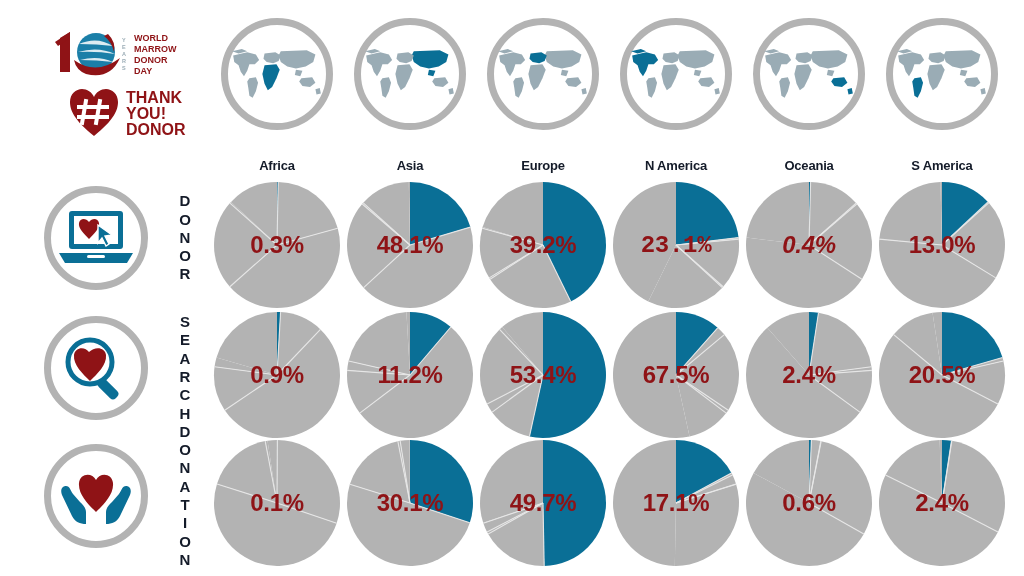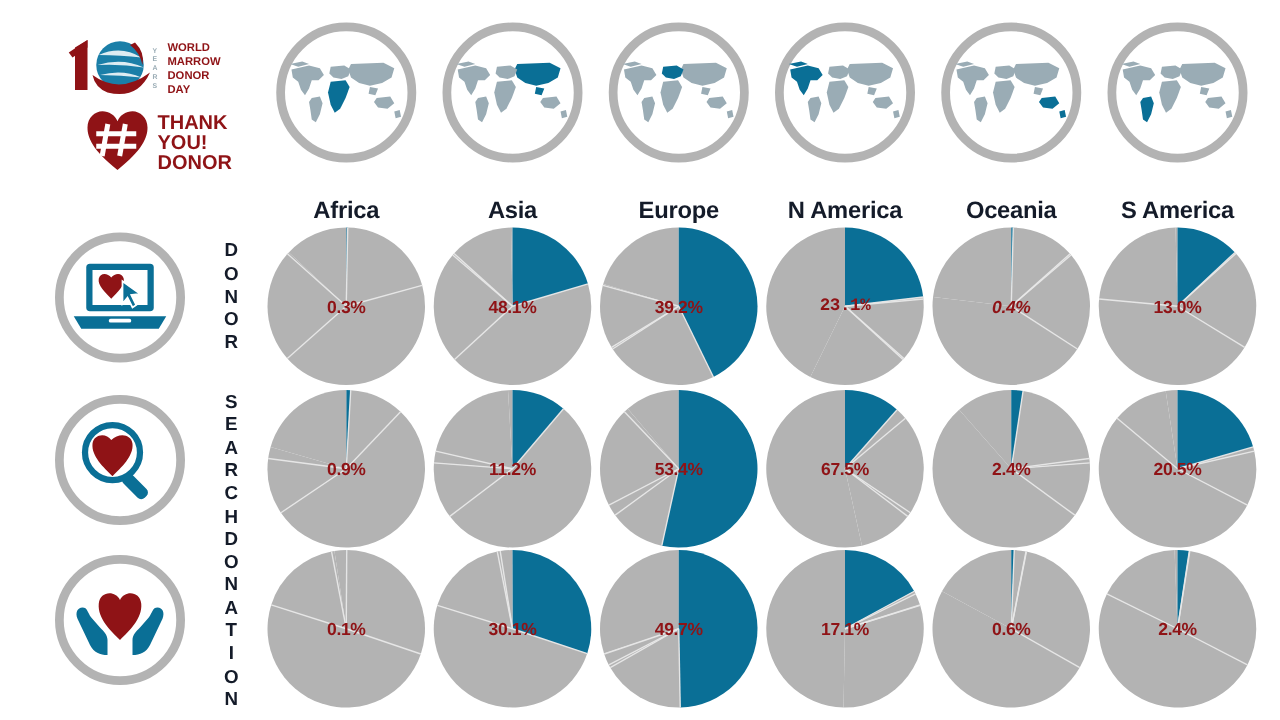--- a/index.html
+++ b/index.html
@@ -18,21 +18,21 @@
   
   .map-circle{
     position:absolute;width:112px;height:112px;border-radius:50%;
     border:7px solid #b3b3b3;background:#ffffff;box-sizing:border-box;
   }
   .map-circle svg{position:absolute;left:50%;top:50%;transform:translate(-50%,-50%);}
 
   
   .col-label{
     position:absolute;width:140px;text-align:center;
-    font-size:19px;font-weight:bold;color:#141b29;
+    font-size:13px;font-weight:bold;color:#141b29;
     letter-spacing:-0.2px;white-space:nowrap;
   }
 
   
   .row-icon{
     position:absolute;width:104px;height:104px;border-radius:50%;
     border:7px solid #b3b3b3;background:#ffffff;box-sizing:border-box;
   }
   .row-icon svg{position:absolute;left:50%;top:50%;transform:translate(-50%,-50%);}
 
@@ -42,21 +42,21 @@
     font-size:15px;font-weight:bold;color:#141b29;line-height:1.22;
   }
   .row-label span{display:block;}
 
   
   .pie-cell{position:absolute;width:130px;height:130px;}
   .pie-cell svg{position:absolute;left:0;top:0;}
   .pie-value{
     position:absolute;left:0;top:0;width:130px;height:130px;
     display:flex;align-items:center;justify-content:center;
-    font-size:14px;font-weight:bold;color:#8f1316;
+    font-size:24px;font-weight:bold;color:#8f1316;
     letter-spacing:-0.3px;pointer-events:none;
   }
 </style>
 </head>
 <body>
 
 <div id="stage">
 
   <div id="logo-block">
 

